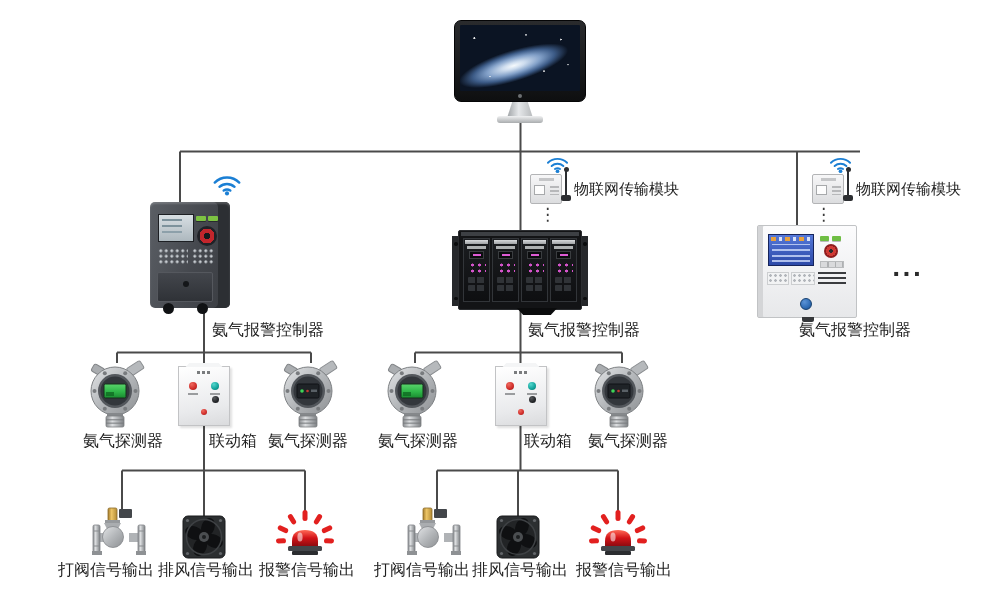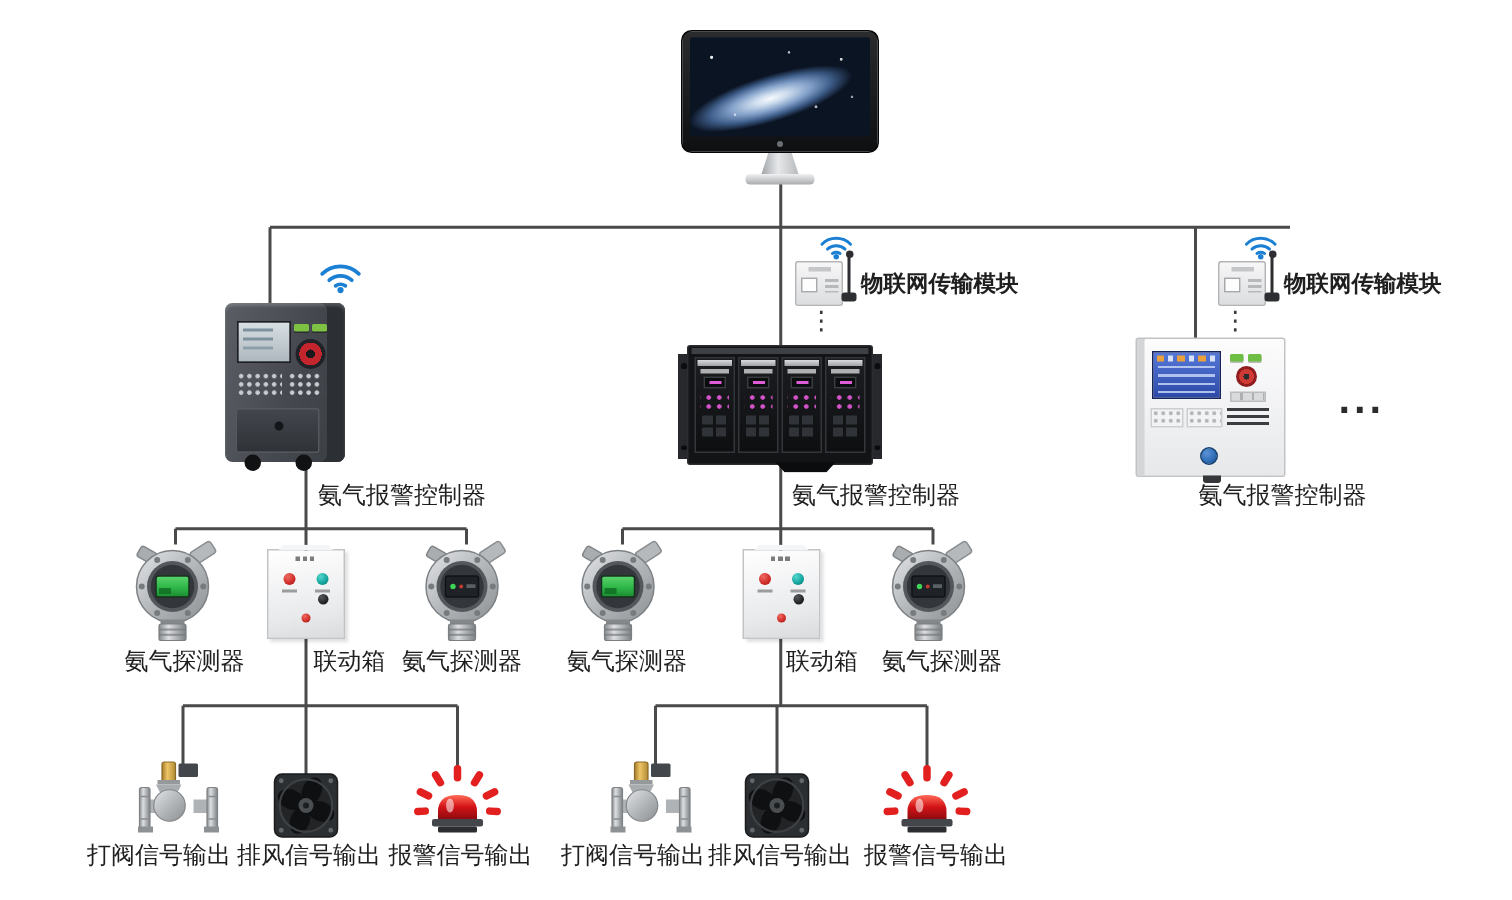--- a/index.html
+++ b/index.html
@@ -40,21 +40,21 @@
       background:linear-gradient(90deg,#9da1a4,#e6e8ea 45%,#b6b9bb);
       clip-path:polygon(20% 0,80% 0,100% 100%,0 100%);}
   .mon-base{position:absolute;left:43px;top:96px;width:46px;height:7px;border-radius:3px;
       background:linear-gradient(#f0f1f2,#a9acae);}
 
   
   .wifi path{stroke:#1b7fd4;stroke-width:2.6;fill:none;stroke-linecap:round;}
   .wifi circle{fill:#1b7fd4;}
 
   
-  .iot{width:46px;height:33px;font-weight:bold;}
+  .iot{width:46px;height:33px;}
   .iot-body{position:absolute;left:0;top:1px;width:32px;height:30px;border-radius:2px;
       background:linear-gradient(#f7f7f8,#dcdddf);border:1px solid #b3b4b6;box-sizing:border-box;}
   .iot-hdr{position:absolute;left:8px;top:3px;width:15px;height:3px;background:#c5c6c8;}
   .iot-scr{position:absolute;left:3px;top:10px;width:11px;height:10px;background:#fdfdfd;border:1px solid #a7a9ab;box-sizing:border-box;}
   .iot-bars{position:absolute;left:19px;top:11px;width:9px;height:9px;
       background:repeating-linear-gradient(180deg,#b7b8ba 0 2px,transparent 2px 4px);}
   .iot-ant{position:absolute;left:35px;top:-3px;width:2px;height:29px;background:#2c2e31;}
   .iot-ant:before{content:"";position:absolute;left:-1.5px;top:-3px;width:5px;height:5px;border-radius:50%;background:#2c2e31;}
   .iot-ant:after{content:"";position:absolute;left:-4px;bottom:-2px;width:10px;height:6px;border-radius:2px;background:#2c2e31;}
 

